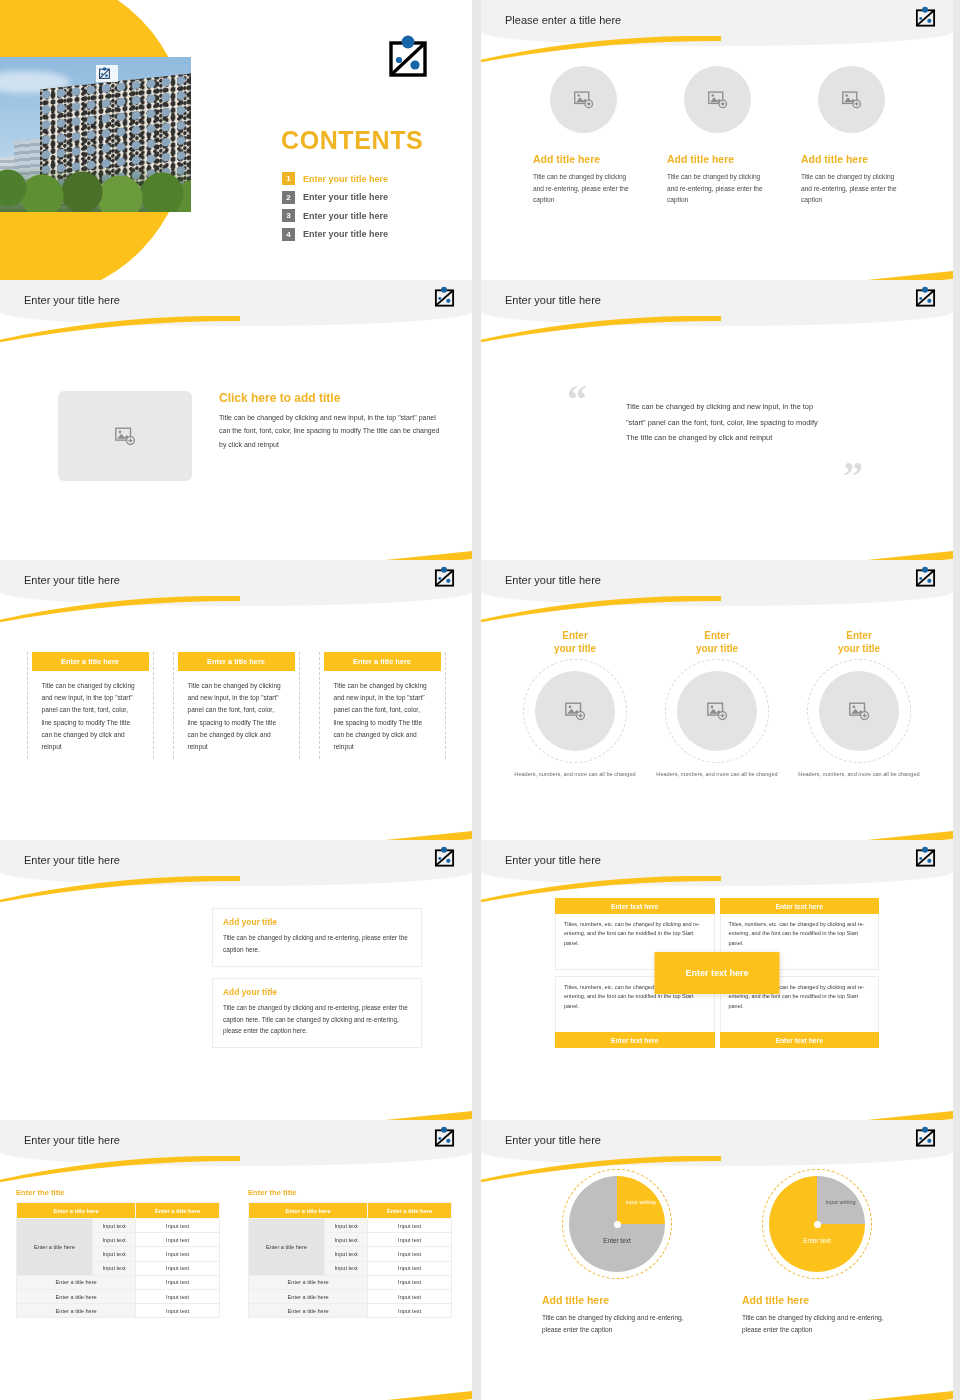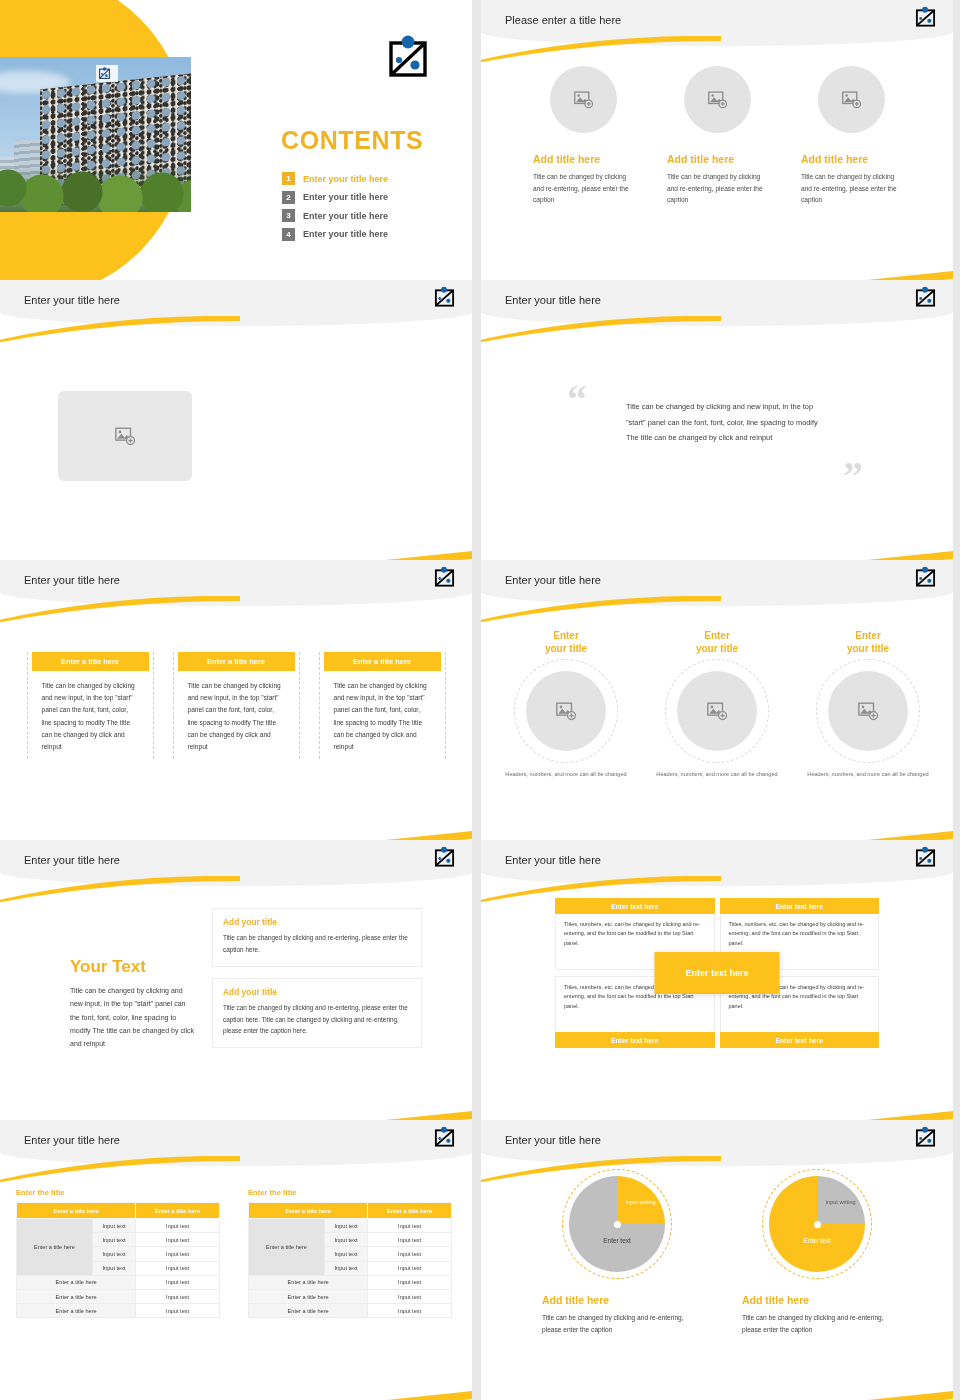--- a/index.html
+++ b/index.html
@@ -167,21 +167,21 @@
   
   .cards { position: absolute; left: 0; top: 92px; width: 472px; display: flex; justify-content: center; gap: 19px; }
   .card { width: 127px; border-left: 1px dashed #cfcfcf; border-right: 1px dashed #cfcfcf; padding-bottom: 6px; }
   .card-hd {
     background: #FCC21B; color: #fff; font-size: 7.4px; font-weight: bold;
     text-align: center; padding: 5px 0; margin: 0 4px;
   }
   .card-bd { font-size: 6.6px; color: #3c3c3c; line-height: 1.85; padding: 9px 14px 0; }
 
   
-  .ring-row { position: absolute; left: 0; top: 70px; width: 472px; display: flex; justify-content: center; gap: 9px; }
+  .ring-row { position: absolute; left: 0; top: 70px; width: 472px; display: flex; justify-content: center; }
   .ring-col { width: 142px; text-align: center; }
   .ring-title { font-size: 10px; font-weight: bold; color: #F0B323; line-height: 1.25; height: 27px; }
   .ring-wrap { position: relative; width: 104px; height: 104px; margin: 2px auto 0; }
   .ring-outer { position: absolute; inset: 0; border: 1px dashed #d9d9d9; border-radius: 50%; }
   .ring-inner {
     position: absolute; left: 12px; top: 12px; width: 80px; height: 80px;
     border-radius: 50%; background: #e3e3e3;
     display: flex; align-items: center; justify-content: center;
   }
   .ring-inner svg { width: 22px; height: 22px; }
@@ -387,20 +387,24 @@
 
     <div class="img-box">
       <svg viewBox="0 0 24 24">
         <rect x="2" y="3.5" width="16" height="13" fill="none" stroke="#8d8d8d" stroke-width="1.5"></rect>
         <circle cx="6.5" cy="7.5" r="1.4" fill="#8d8d8d"></circle>
         <path d="M3.5 15 L8 9.5 L11.5 13.5 L14 11 L17 15 Z" fill="#8d8d8d"></path>
         <circle cx="18" cy="17" r="4.3" fill="#e8e8e8" stroke="#8d8d8d" stroke-width="1.4"></circle>
         <path d="M18 14.8 V19.2 M15.8 17 H20.2" stroke="#8d8d8d" stroke-width="1.4"></path>
       </svg>
     </div>
+    <div class="s3-text">
+      <div class="s3-title">Click here to add title</div>
+      <div class="s3-body">Title can be changed by clicking and new input, in the top "start" panel can the font, font, color, line spacing to modify The title can be changed by click and reinput</div>
+    </div>
     <div class="pagenum">6</div>
   </div>
 
   <div class="slide">
     <div class="hdr"></div>
     <div class="hdr-title">Enter your title here</div>
     <svg class="hdr-logo" viewBox="0 0 24 24">
       <rect x="3" y="4.5" width="18" height="16" fill="none" stroke="#000" stroke-width="1.9"></rect>
       <line x1="3.5" y1="20" x2="20.5" y2="5" stroke="#000" stroke-width="1.9"></line>
       <circle cx="11.5" cy="4" r="3.1" fill="#1565A8"></circle>
@@ -553,24 +557,20 @@
       <svg viewBox="0 0 250 28" preserveAspectRatio="none">
           <path d="M0 26 Q120 -2 250 0 L250 5 Q120 5 0 28 Z" fill="#FCC21B"></path>
         </svg>
     </div>
     <div class="swoosh-br">
       <svg viewBox="0 0 260 26" preserveAspectRatio="none">
           <path d="M260 0 Q130 14 0 26 L0 26 Q130 22 260 8 Z" fill="#FCC21B"></path>
         </svg>
     </div>
 
-    <div class="s7-left">
-      <div class="s7-big">Your Text</div>
-      <div class="s7-body">Title can be changed by clicking and new input, in the top "start" panel can the font, font, color, line spacing to modify The title can be changed by click and reinput</div>
-    </div>
     <div class="s7-right">
       <div class="boxitem">
         <div class="boxitem-t">Add your title</div>
         <div class="boxitem-b">Title can be changed by clicking and re-entering, please enter the caption here.</div>
       </div>
       <div class="boxitem">
         <div class="boxitem-t">Add your title</div>
         <div class="boxitem-b">Title can be changed by clicking and re-entering, please enter the caption here. Title can be changed by clicking and re-entering, please enter the caption here.</div>
       </div>
     </div>

